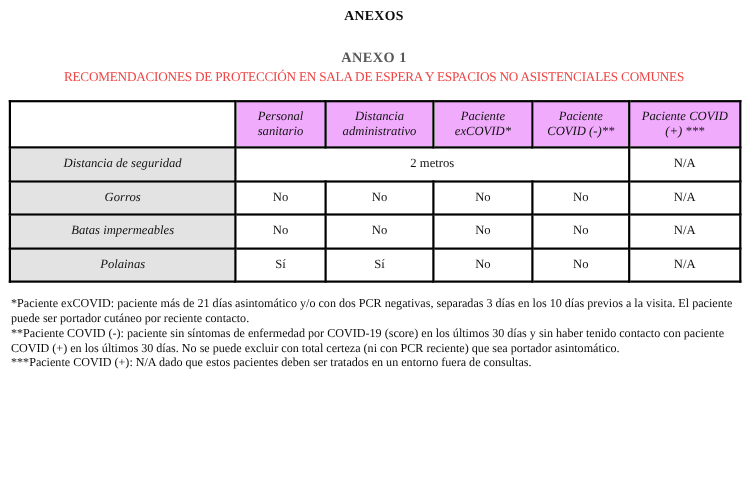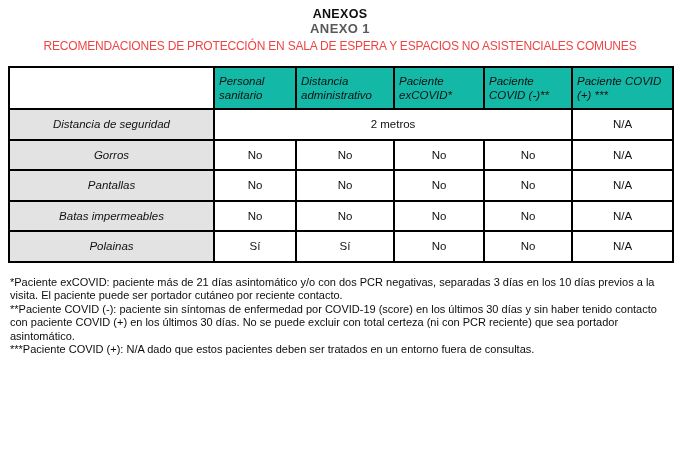--- a/index.html
+++ b/index.html
@@ -11,34 +11,36 @@
     width: 680px;
     height: 458px;
     font-family: "Liberation Sans", sans-serif;
     color: #141414;
     overflow: hidden;
   }
   .page {
     width: 680px;
     height: 404px;
     position: relative;
+    font-family: Liberation Serif, serif;
   }
   .doc-title {
     text-align: center;
     font-size: 12.5px;
     font-weight: bold;
     letter-spacing: 0.3px;
     padding-top: 7px;
     color: #0d0d0d;
   }
   .annex-title {
     text-align: center;
     font-size: 13px;
     font-weight: bold;
     letter-spacing: 0.4px;
+    margin-top: 22px;
     color: #57585a;
   }
   .annex-subtitle {
     text-align: center;
     font-size: 12px;
     font-weight: 500;
     letter-spacing: -0.2px;
     margin-top: 3px;
     color: #ef4444;
     white-space: nowrap;
@@ -59,25 +61,25 @@
     border: none;
     background: #ffffff;
   }
   tr.head-row {
     height: 42px;
   }
   tr.body-row {
     height: 30.5px;
   }
   th.col-head {
-    background: #14b8a6;
+    background: #f0abfc;
     font-style: italic;
     font-weight: 500;
     font-size: 11.5px;
-    text-align: left;
+    text-align: center;
     line-height: 1.25;
     color: #111111;
   }
   td.row-label {
     background: #e3e3e3;
     font-style: italic;
     font-size: 11.5px;
     text-align: center;
     padding-left: 8px;
     color: #111111;
@@ -137,28 +139,20 @@
 
     <tr class="body-row">
       <td class="row-label">Gorros</td>
       <td class="val">No</td>
       <td class="val">No</td>
       <td class="val">No</td>
       <td class="val">No</td>
       <td class="val">N/A</td>
     </tr>
 
-    <tr class="body-row">
-      <td class="row-label">Pantallas</td>
-      <td class="val">No</td>
-      <td class="val">No</td>
-      <td class="val">No</td>
-      <td class="val">No</td>
-      <td class="val">N/A</td>
-    </tr>
 
     <tr class="body-row">
       <td class="row-label">Batas impermeables</td>
       <td class="val">No</td>
       <td class="val">No</td>
       <td class="val">No</td>
       <td class="val">No</td>
       <td class="val">N/A</td>
     </tr>
 

